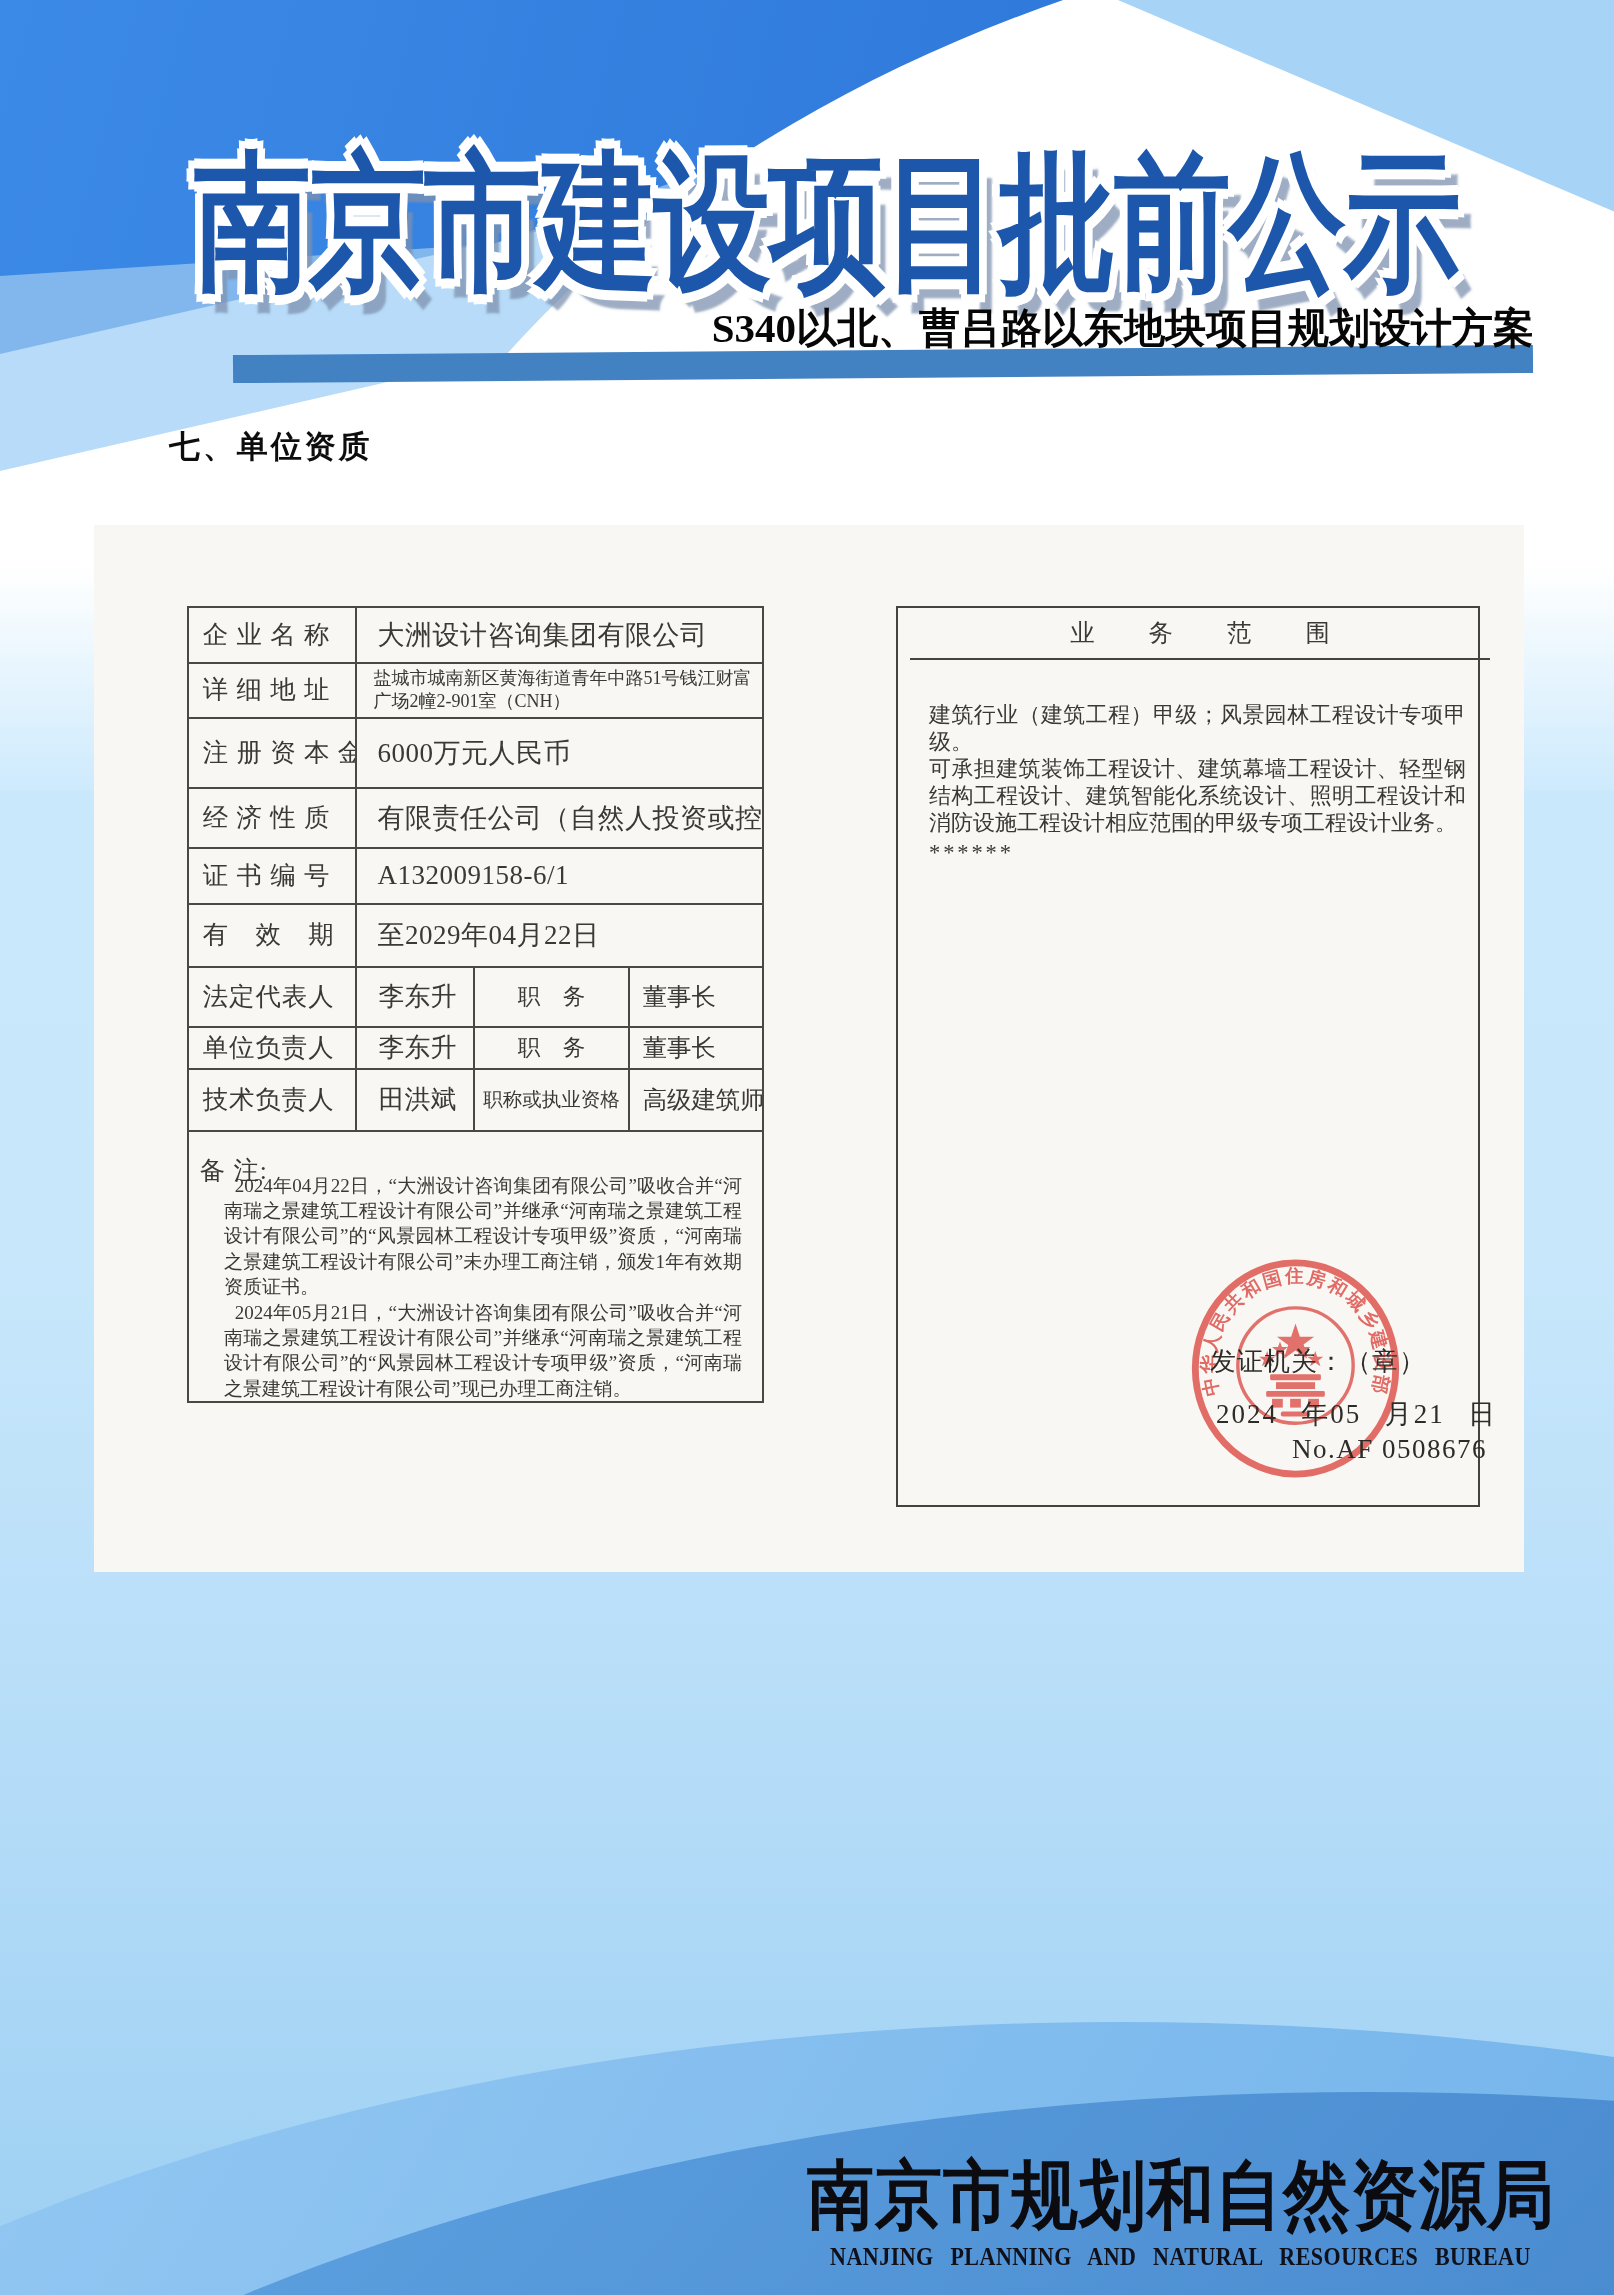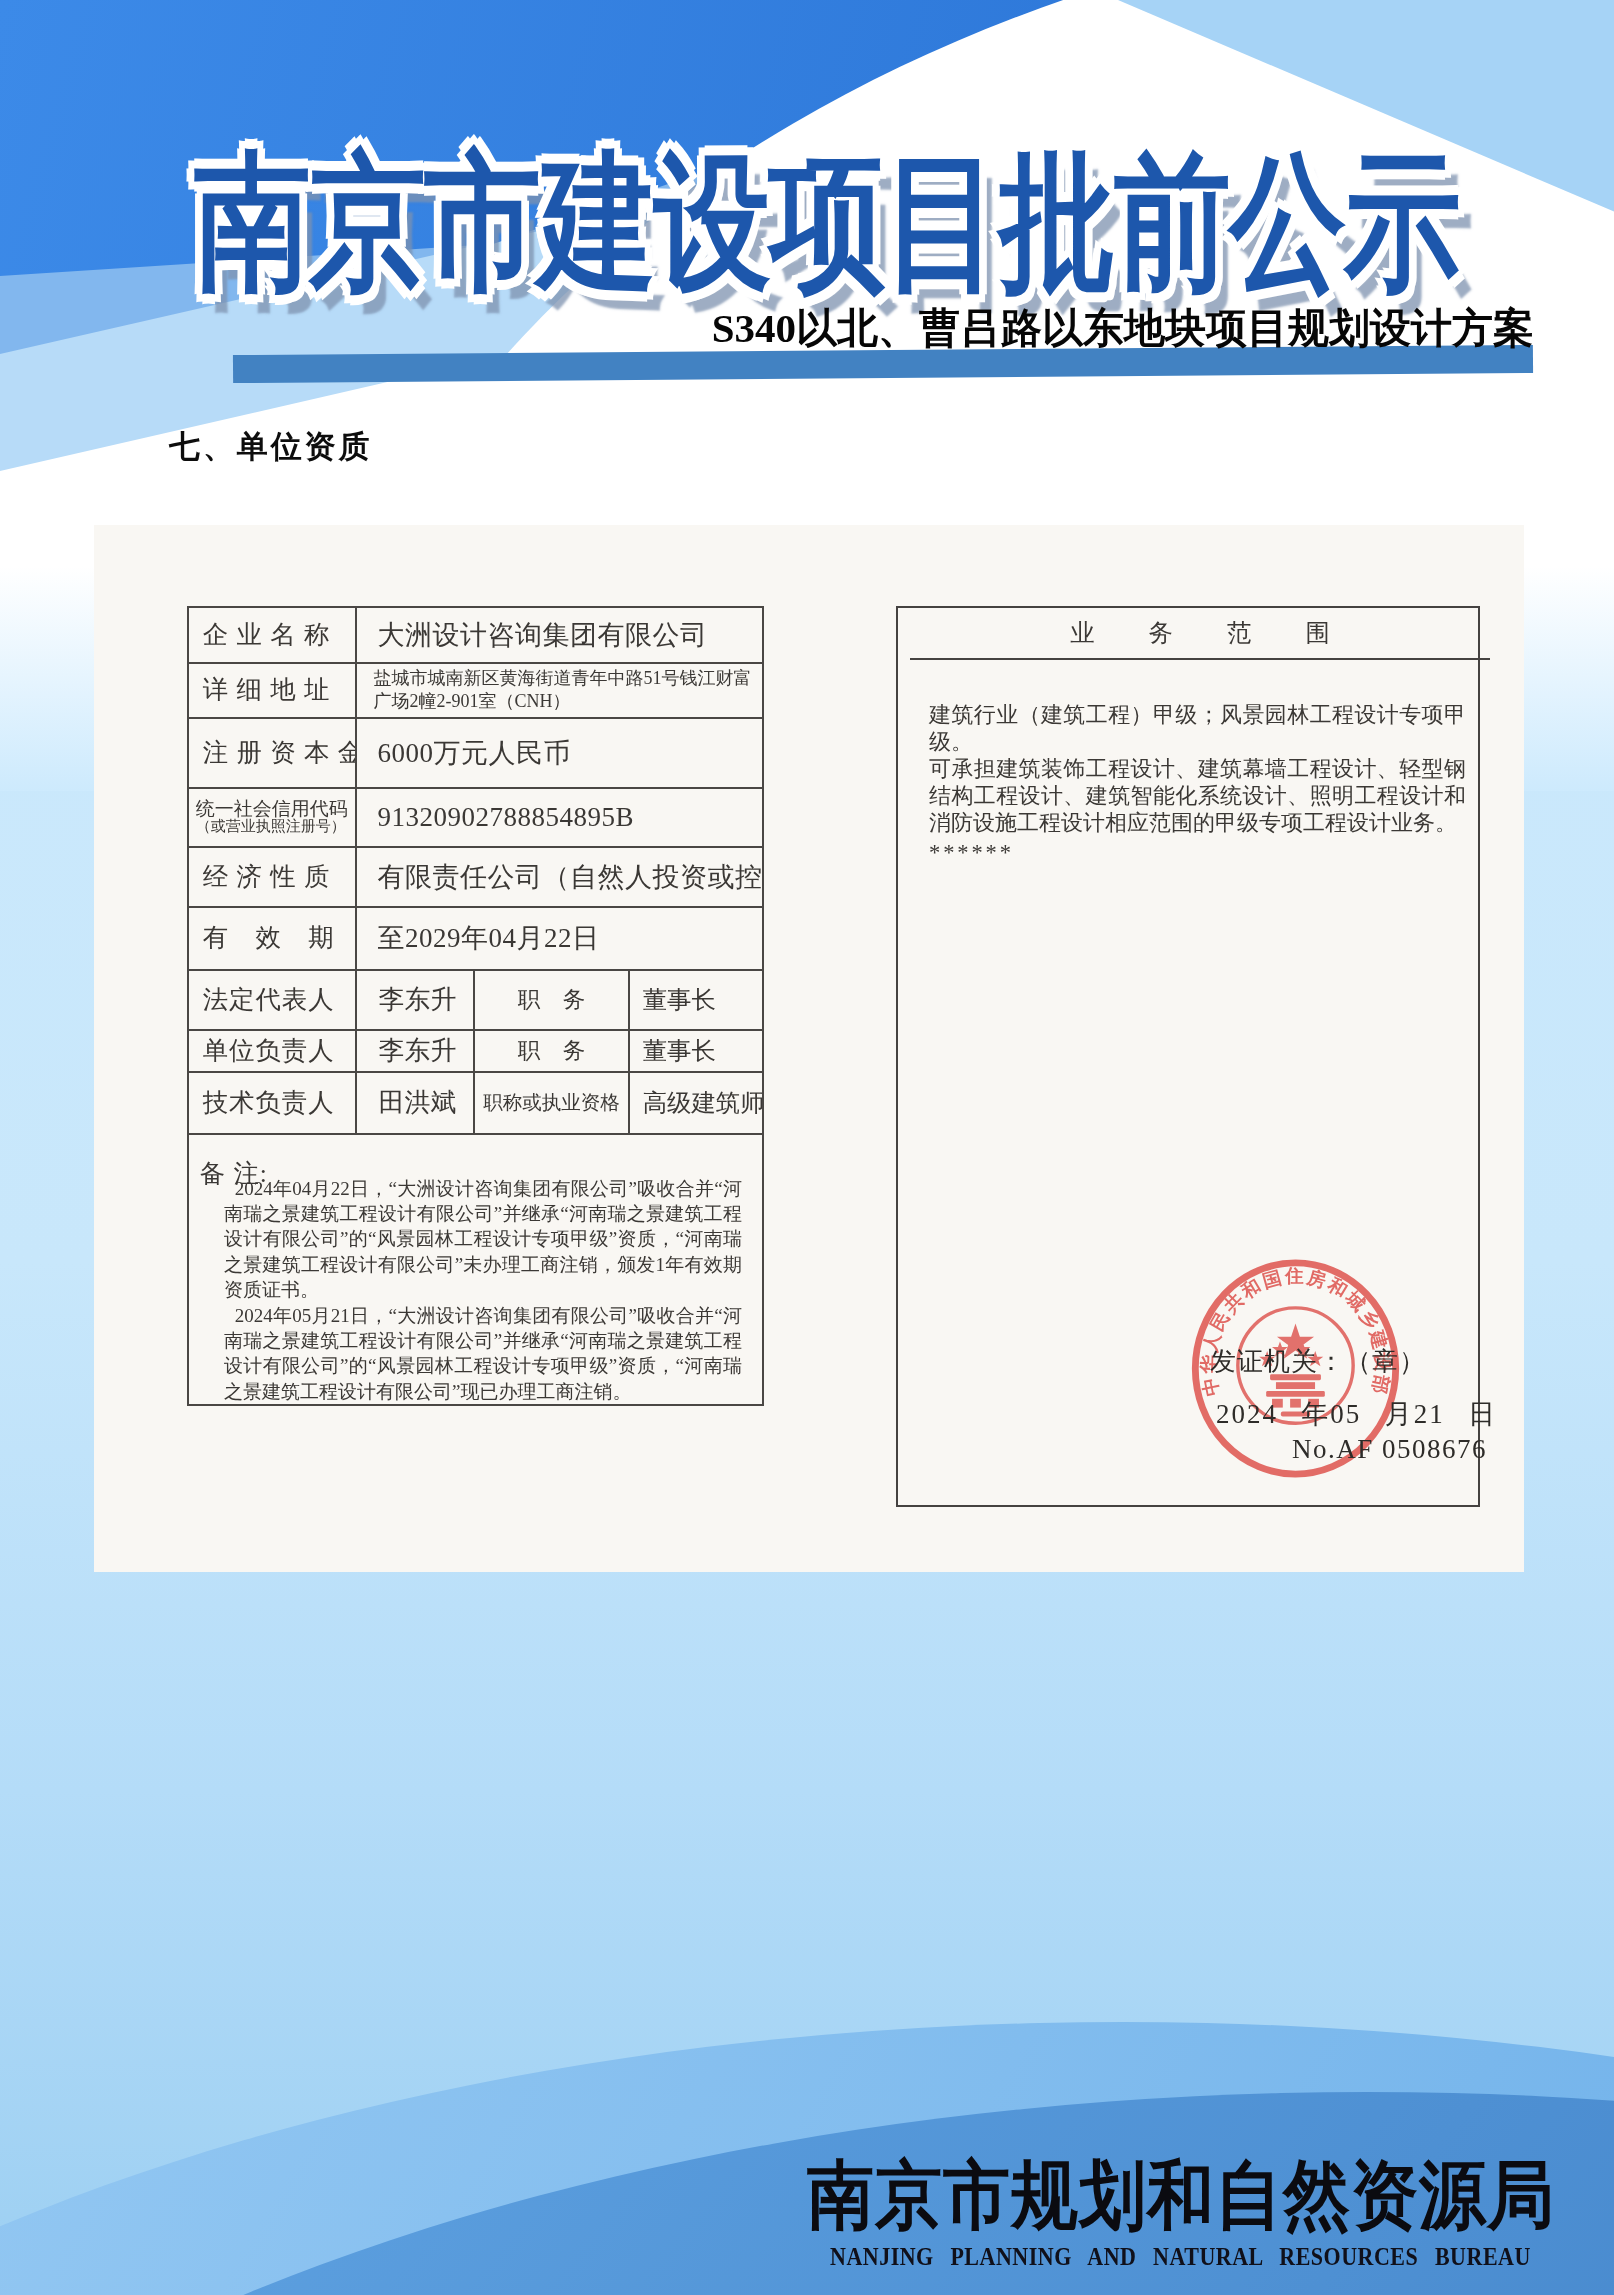--- a/index.html
+++ b/index.html
@@ -137,30 +137,27 @@
         <td class="val" colspan="3">大洲设计咨询集团有限公司</td>
       </tr>
       <tr style="height:53px">
         <td class="lbl">详 细 地 址</td>
         <td class="val val-small" colspan="3">盐城市城南新区黄海街道青年中路51号钱江财富广场2幢2-901室（CNH）</td>
       </tr>
       <tr style="height:70px">
         <td class="lbl">注 册 资 本 金</td>
         <td class="val" colspan="3">6000万元人民币</td>
       </tr>
-      <tr style="height:59px">
-        <td class="lbl lbl-2line">
-          <span class="l1">统一社会信用代码</span>
-          <span class="l2">（或营业执照注册号）</span>
-        </td>
-        <td class="val" colspan="3">91320902788854895B</td>
-      </tr>
       <tr style="height:60px">
         <td class="lbl">经 济 性 质</td>
         <td class="val" colspan="3">有限责任公司（自然人投资或控股）</td>
+      </tr>
+      <tr style="height:56px">
+        <td class="lbl">证 书 编 号</td>
+        <td class="val" colspan="3">A132009158-6/1</td>
       </tr>
       <tr style="height:63px">
         <td class="lbl">有　效　期</td>
         <td class="val" colspan="3">至2029年04月22日</td>
       </tr>
       <tr style="height:60px">
         <td class="lbl">法定代表人</td>
         <td class="pname">李东升</td>
         <td class="mid-lbl">职　务</td>
         <td class="ptitle">董事长</td>

